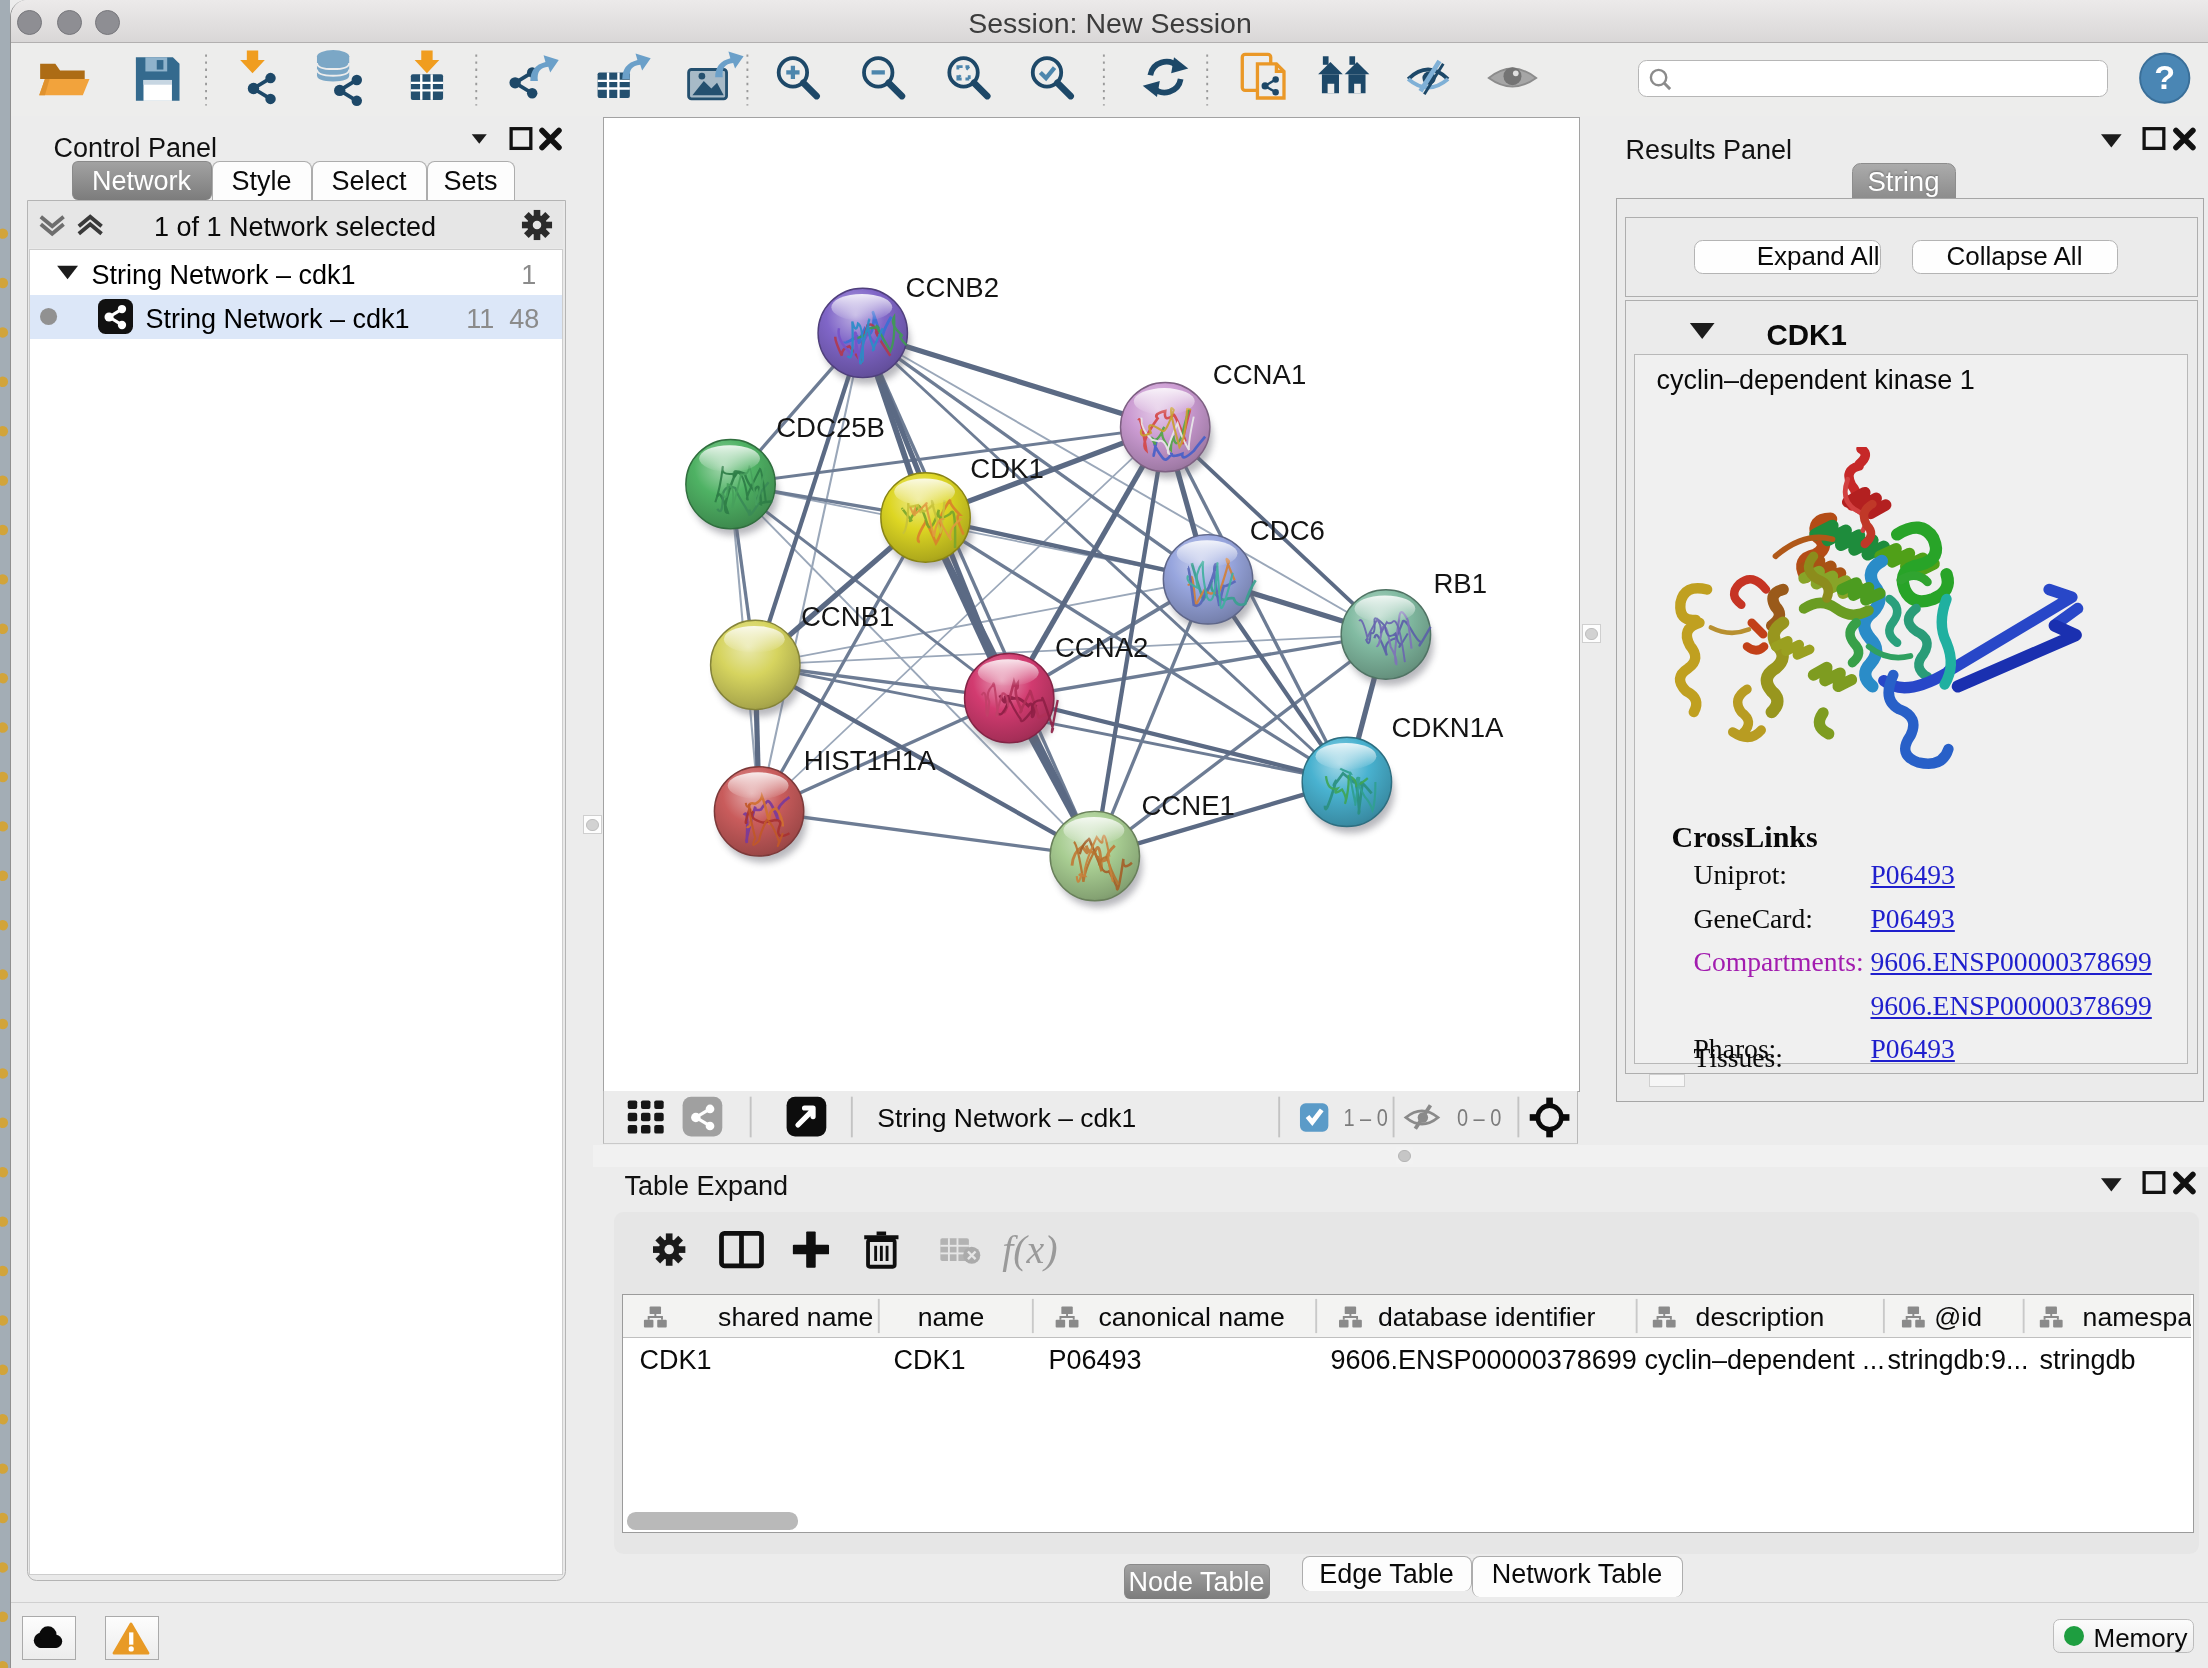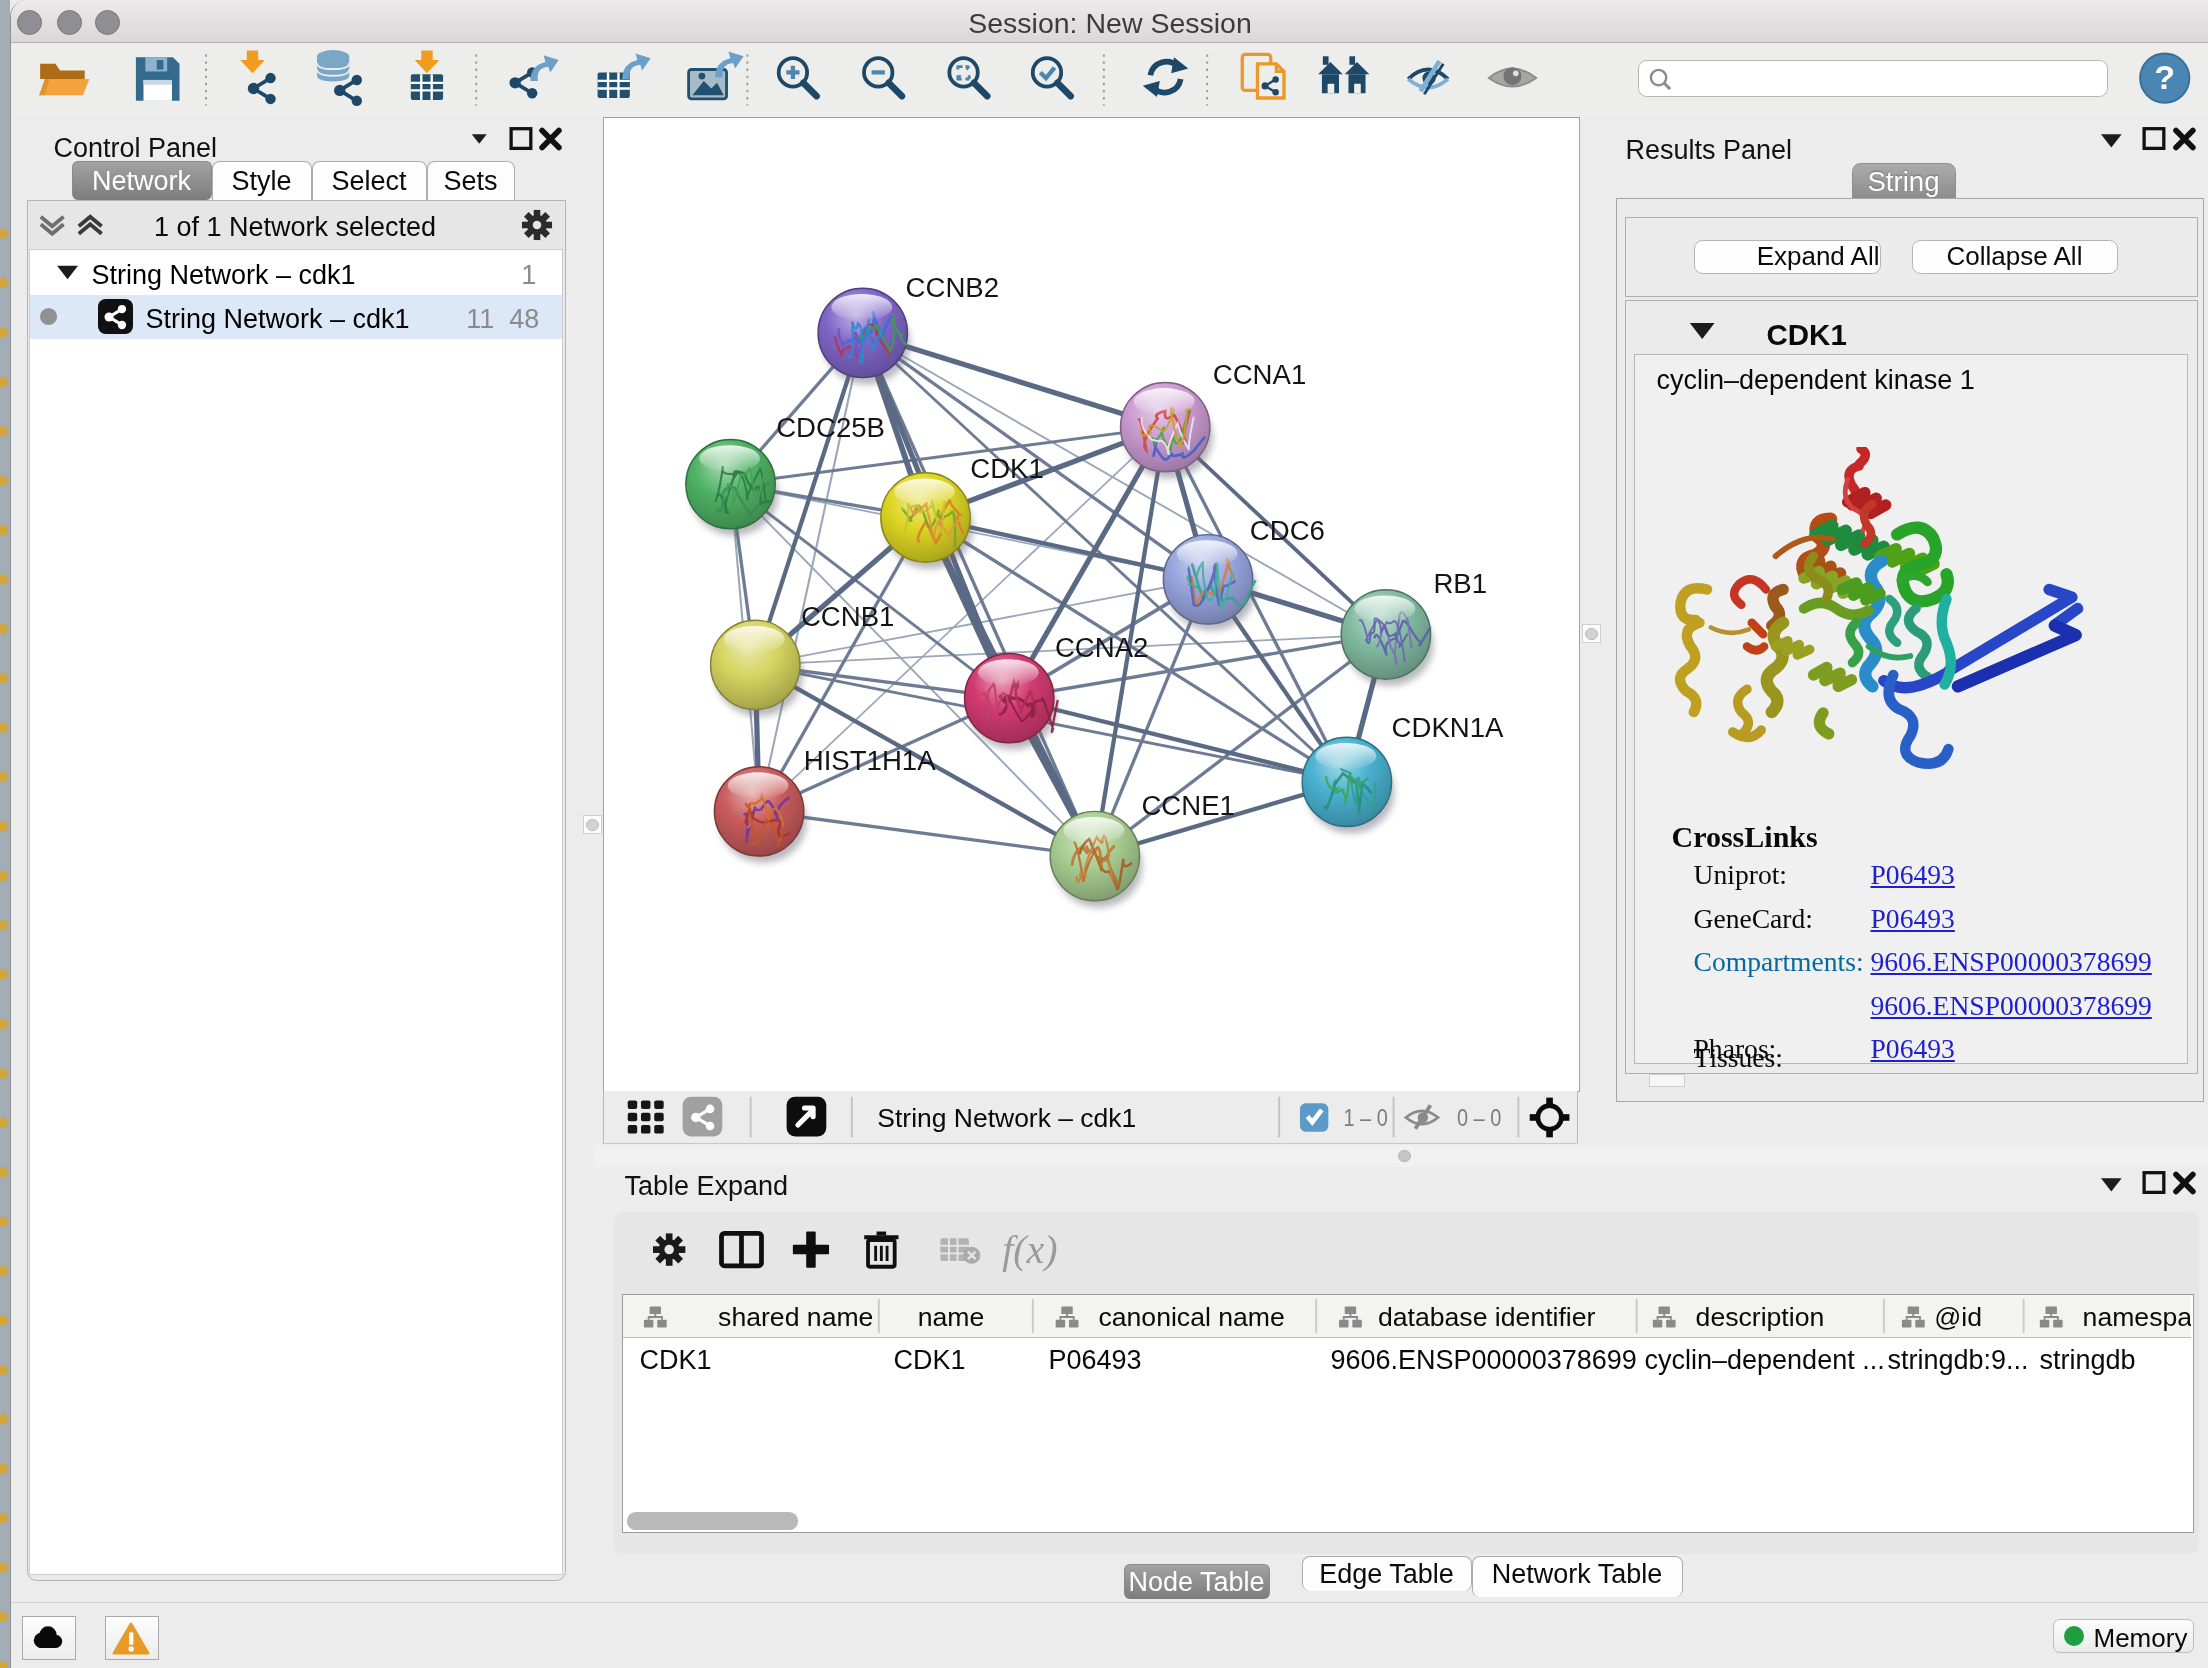--- a/index.html
+++ b/index.html
@@ -648,21 +648,21 @@
 <path d="M240,160 q14,10 4,24 q-10,12 4,22" stroke="#2aa07c" stroke-width="9"></path>
 <path d="M120,210 l13,-6 -2,11 14,-7 -2,11 13,-6" stroke="#9aa020" stroke-width="10"></path>
 <path d="M252,140 q16,-10 28,2" stroke="#30a430" stroke-width="9"></path>
 </g>
 </svg>
 <div class="abs serif" style="left:1661px;top:820px;font-size:30px;font-weight:bold;color:#0a0a0a;">CrossLinks</div>
 <div class="abs serif" style="left:1683px;top:859px;font-size:27.6px;color:#0a0a0a;">Uniprot:</div>
 <div class="abs serif" style="left:1860px;top:859px;font-size:27.6px;"><a class="lnk">P06493</a></div>
 <div class="abs serif" style="left:1683px;top:903px;font-size:27.6px;color:#0a0a0a;">GeneCard:</div>
 <div class="abs serif" style="left:1860px;top:903px;font-size:27.6px;"><a class="lnk">P06493</a></div>
-<div class="abs serif" style="left:1683px;top:946px;font-size:27.6px;color:#0369a1;">Compartments:</div>
+<div class="abs serif" style="left:1683px;top:946px;font-size:27.6px;color:#a21caf;">Compartments:</div>
 <div class="abs serif" style="left:1860px;top:946px;font-size:27.6px;"><a class="lnk">9606.ENSP00000378699</a></div>
 <div class="abs serif" style="left:1683px;top:1042px;font-size:27.6px;color:#0a0a0a;">Tissues:</div>
 <div class="abs serif" style="left:1860px;top:990px;font-size:27.6px;"><a class="lnk">9606.ENSP00000378699</a></div>
 <div class="abs serif" style="left:1683px;top:1033px;font-size:27.6px;color:#0a0a0a;">Pharos:</div>
 <div class="abs serif" style="left:1860px;top:1033px;font-size:27.6px;"><a class="lnk">P06493</a></div>
 <div class="abs" style="left:1638px;top:1074px;width:34px;height:11.4px;background:#f6f6f6;border:1px solid #cfcfcf;"></div>
 
 <div class="abs" style="left:582px;top:1145px;width:1617px;height:22px;background:#f1f1f1;"></div>
       <div class="abs" style="left:1385px;top:1147px;width:17px;height:17px;background:#f2f2f2;">
         <div style="position:absolute;left:2.9px;top:2.9px;width:10.5px;height:10.5px;border-radius:50%;background:#c6c6c6;border:1px solid #b5b5b5;"></div>

